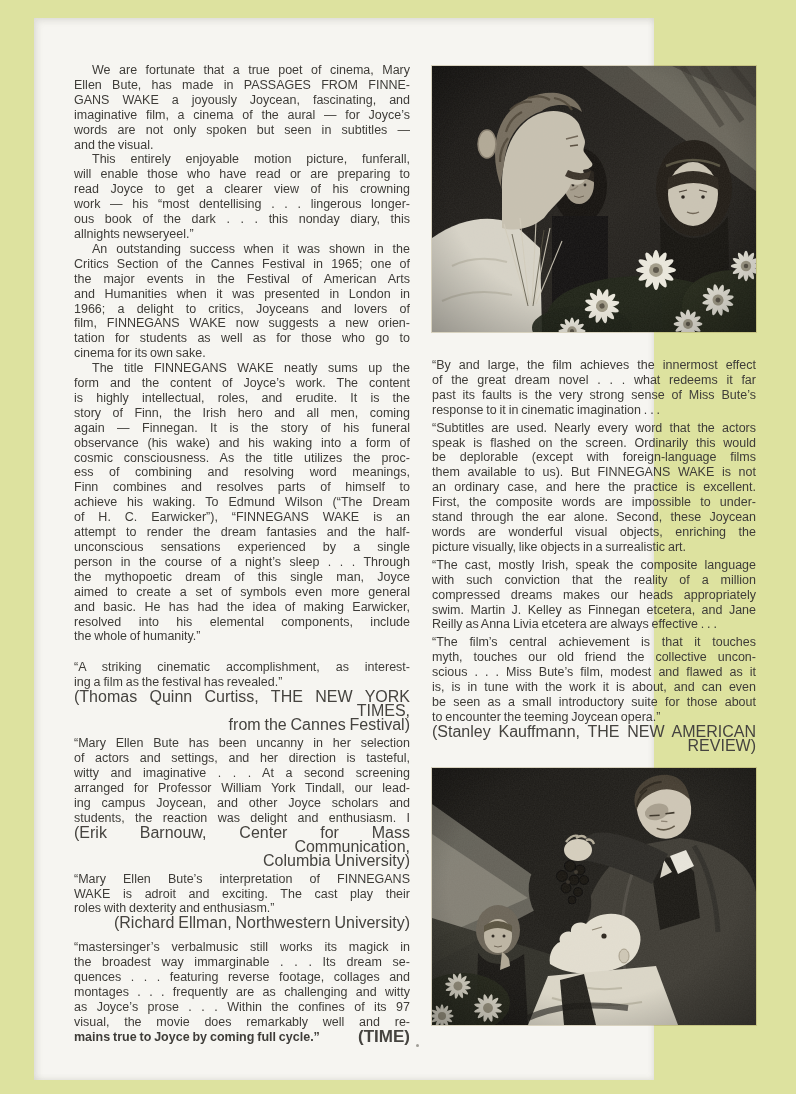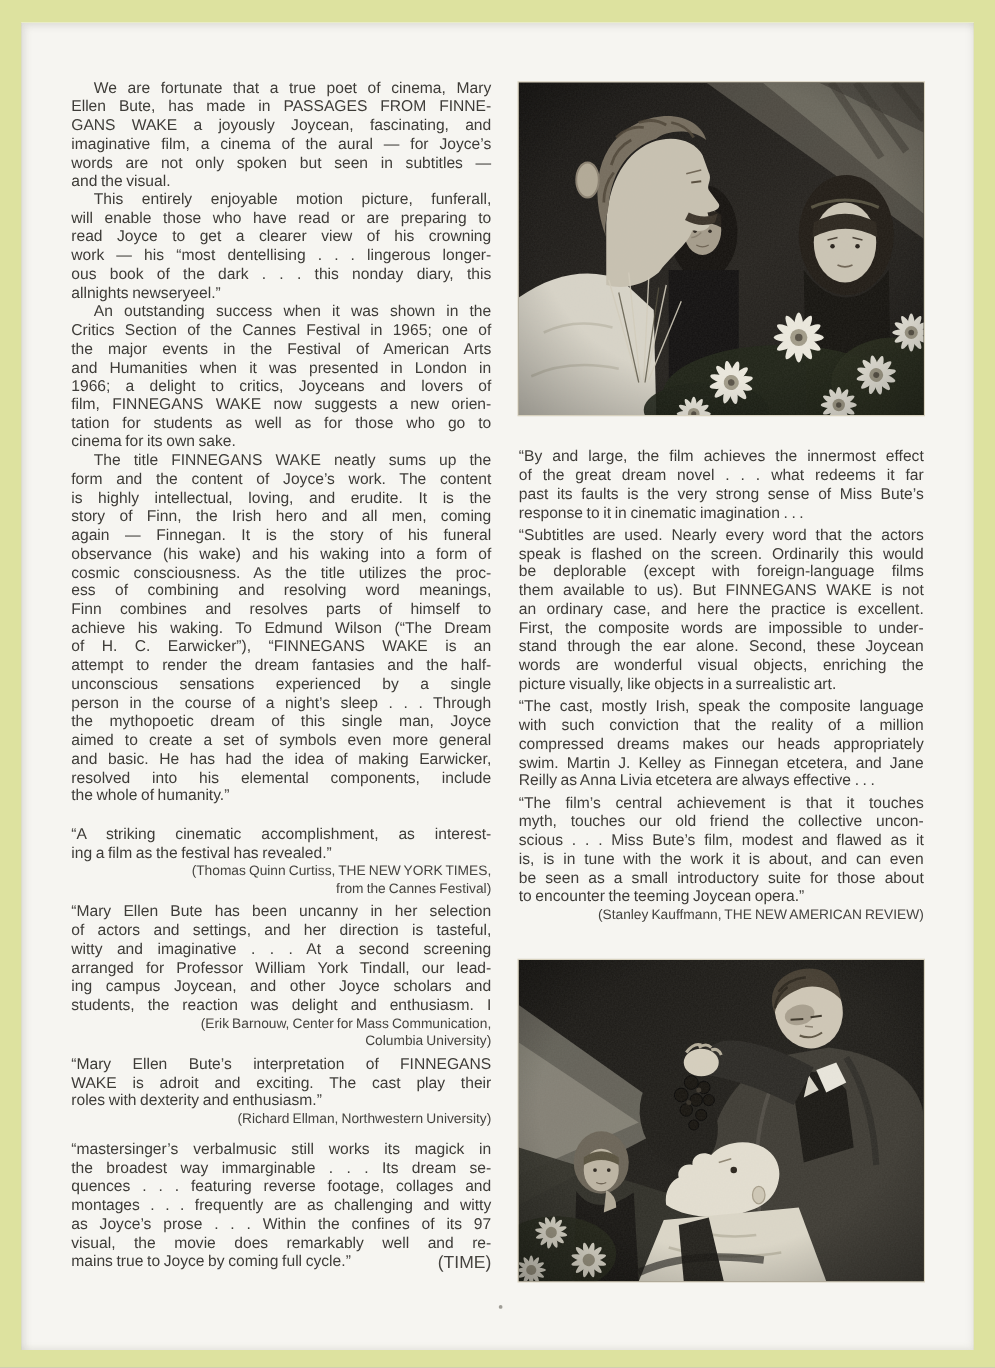--- a/index.html
+++ b/index.html
@@ -1,40 +1,40 @@
 <!DOCTYPE html>
 <html><head>
 <meta charset="utf-8">
 <style>
   html,body{margin:0;padding:0;background:#b9b9a4;}
   .frame{position:relative;width:796px;height:1094px;background:#dde29f;overflow:hidden;
          font-family:"Liberation Sans","DejaVu Sans",sans-serif;}
-  .paper{position:absolute;left:17px;top:18px;width:762px;height:1062px;background:#f6f5f1;
+  .paper{position:absolute;left:34px;top:18px;width:620px;height:1062px;background:#f6f5f1;
          box-shadow:inset 3px 3px 6px rgba(90,90,80,.14), inset -2px -2px 5px rgba(120,120,100,.10);}
   .col{position:absolute;color:#3e3c38;font-size:12.5px;line-height:14.9px;word-spacing:-0.6px;}
   #left-col{left:40px;top:45px;width:336px;}
   #right-text{left:398px;top:340px;width:324px;}
   .photo{position:absolute;left:398px;width:324px;overflow:hidden;background:#1a1917;
          outline:1px solid rgba(140,120,60,.28);}
   #photo-top{top:48px;height:266px;}
   #photo-bottom{top:750px;height:257px;}
   .photo svg{display:block;width:100%;height:100%;}
   .blk{margin:0;}
   .blk.quote{margin-top:3px;}
   .blk.quote-sp{margin-top:16px;}
   .blk.quote-md{margin-top:10px;}
   .blk.attrib{margin-top:0;}
   #left-col .blk.quote{margin-top:4px;}
   #right-text .blk:first-child{margin-top:0;}
   .ln{text-align:justify;text-align-last:justify;}
   .ln.last{text-align-last:left;}
   .blk.main .ln:first-child{text-indent:18px;}
-  .blk.attrib .ln{text-align-last:right;font-size:11px;line-height:14px;color:#45433f;}
-  .ln.trail{display:flex;justify-content:space-between;text-align:left;text-align-last:left;}
-  .ln.trail .trailing{font-size:14px;align-self:flex-end;color:#45433f;}
+  .blk.attrib .ln{text-align-last:right;font-size:16px;line-height:14px;color:#45433f;}
+  .ln.trail{display:flex;justify-content:space-between;text-align:left;text-align-last:left;font-weight:bold;}
+  .ln.trail .trailing{font-size:17px;align-self:flex-end;color:#45433f;}
   .speck{position:absolute;width:3px;height:3px;border-radius:50%;background:#8a877f;opacity:.8;}
 </style>
 </head>
 <body>
 
 <div class="frame">
   <div class="paper">
 
     <div class="col" id="left-col">
         <div class="blk main">
@@ -59,21 +59,21 @@
           <div class="ln">the major events in the Festival of American Arts</div>
           <div class="ln">and Humanities when it was presented in London in</div>
           <div class="ln">1966; a delight to critics, Joyceans and lovers of</div>
           <div class="ln">film, FINNEGANS WAKE now suggests a new orien-</div>
           <div class="ln">tation for students as well as for those who go to</div>
           <div class="ln last">cinema for its own sake.</div>
         </div>
         <div class="blk main">
           <div class="ln">The title FINNEGANS WAKE neatly sums up the</div>
           <div class="ln">form and the content of Joyce’s work. The content</div>
-          <div class="ln">is highly intellectual, loving, and erudite. It is the</div>
+          <div class="ln">is highly intellectual, roles, and erudite. It is the</div>
           <div class="ln">story of Finn, the Irish hero and all men, coming</div>
           <div class="ln">again — Finnegan. It is the story of his funeral</div>
           <div class="ln">observance (his wake) and his waking into a form of</div>
           <div class="ln">cosmic consciousness. As the title utilizes the proc-</div>
           <div class="ln">ess of combining and resolving word meanings,</div>
           <div class="ln">Finn combines and resolves parts of himself to</div>
           <div class="ln">achieve his waking. To Edmund Wilson (“The Dream</div>
           <div class="ln">of H. C. Earwicker”), “FINNEGANS WAKE is an</div>
           <div class="ln">attempt to render the dream fantasies and the half-</div>
           <div class="ln">unconscious sensations experienced by a single</div>

